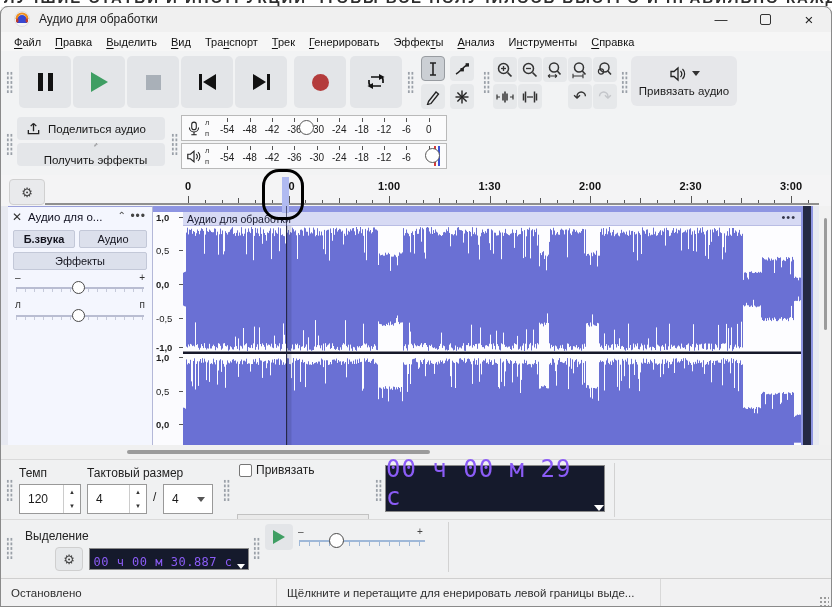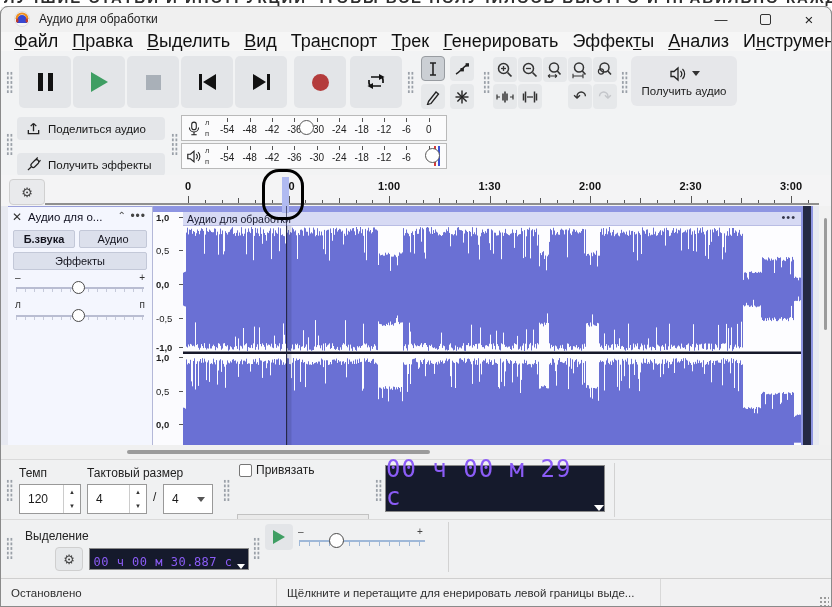--- a/index.html
+++ b/index.html
@@ -15,21 +15,21 @@
        border-bottom:none;border-radius:8px 8px 0 0;box-sizing:border-box;overflow:hidden;}
   #frame{left:0;top:6px;width:832px;height:601px;border:1px solid #8a8a8a;border-radius:8px 8px 0 0;
        box-sizing:border-box;pointer-events:none;z-index:95;}
   #titlebar{left:1px;top:7px;width:830px;height:25px;background:#f0f0f0;}
   #title-text{left:38px;top:5px;font-size:12px;color:#1b1b1b;}
   .wbtn{width:44px;height:25px;top:0;display:flex;align-items:center;justify-content:center;
         font-size:13px;color:#222;}
   #btn-max i{display:block;width:9px;height:9px;border:1px solid #333;border-radius:2px;}
   #menubar{left:1px;top:32px;width:830px;height:19px;background:#f6f6f6;display:flex;
         align-items:center;padding-left:6px;box-sizing:border-box;}
-  .menu-item{padding:0 7px;font-size:18px;color:#111;}
+  .menu-item{padding:0 7px;font-size:11px;color:#111;}
   .menu-item u{text-decoration:underline;text-underline-offset:2px;}
   
   #toolbar1{left:1px;top:51px;width:830px;height:62px;background:#f2f3f4;border-bottom:1px solid #e1e1e1;}
   #toolbar2{left:1px;top:113px;width:830px;height:62px;background:#f2f3f4;border-bottom:1px solid #e1e1e1;}
   .grip{width:7px;height:22px;background-image:radial-gradient(circle,#9aa0a8 1.1px,transparent 1.3px);
         background-size:3.6px 4.6px;background-position:0 0;}
   .tbtn{width:52px;height:52px;background:#e3e5e8;border-radius:5px;display:flex;
         align-items:center;justify-content:center;}
   .sbtn{width:24px;height:25px;background:#e6e8ea;border-radius:4px;display:flex;
         align-items:center;justify-content:center;box-sizing:border-box;}
@@ -312,35 +312,35 @@
   <div class="grip abs" style="left:620px;top:20px;"></div>
 
   <div id="audio-setup" class="abs">
     <div style="display:flex;align-items:center;gap:5px;">
       <svg width="18" height="16" viewBox="0 0 18 16">
         <polygon points="2,5.5 5,5.5 9,2 9,14 5,10.5 2,10.5" fill="none" stroke="#222" stroke-width="1.3"></polygon>
         <path d="M11.5 5 a4.5 4.5 0 0 1 0 6 M13.5 3 a7 7 0 0 1 0 10" fill="none" stroke="#222" stroke-width="1.2"></path>
       </svg>
       <span style="width:0;height:0;border-left:4px solid transparent;border-right:4px solid transparent;border-top:5px solid #333;"></span>
     </div>
-    <div class="lbl">Получить аудио</div>
+    <div class="lbl">Привязать аудио</div>
   </div>
 </div>
 
 <div id="toolbar2" class="abs">
   <div class="grip abs" style="left:5px;top:20px;"></div>
 
   <div class="side-btn abs" style="top:4px;">
     <svg width="15" height="15" viewBox="0 0 16 16">
       <path d="M8 11 V2.5 M8 2.5 l-3 3 M8 2.5 l3 3" fill="none" stroke="#222" stroke-width="1.4"></path>
       <path d="M2.5 9.5 v4 h11 v-4" fill="none" stroke="#222" stroke-width="1.4"></path>
     </svg>
     <span>Поделиться аудио</span>
   </div>
-  <div class="side-btn abs" style="top:40px;">
+  <div class="side-btn abs" style="top:30px;flex-direction:column;">
     <svg width="15" height="15" viewBox="0 0 16 16">
       <path d="M6 7 l3.5-3.5 a2.4 2.4 0 0 1 3.4 3.4 L9.4 10.4 a2.4 2.4 0 0 1 -3.4-3.4 z" fill="none" stroke="#222" stroke-width="1.3"></path>
       <path d="M10.5 2.5 l2-2 M13.5 5.5 l2-2 M6.2 10 C4.5 11.5 4 12.5 2 13.8" fill="none" stroke="#222" stroke-width="1.3"></path>
     </svg>
     <span>Получить эффекты</span>
   </div>
 
   <div class="grip abs" style="left:170px;top:20px;"></div>
 
   <div class="meter abs" style="top:2px;" id="meter-rec">

